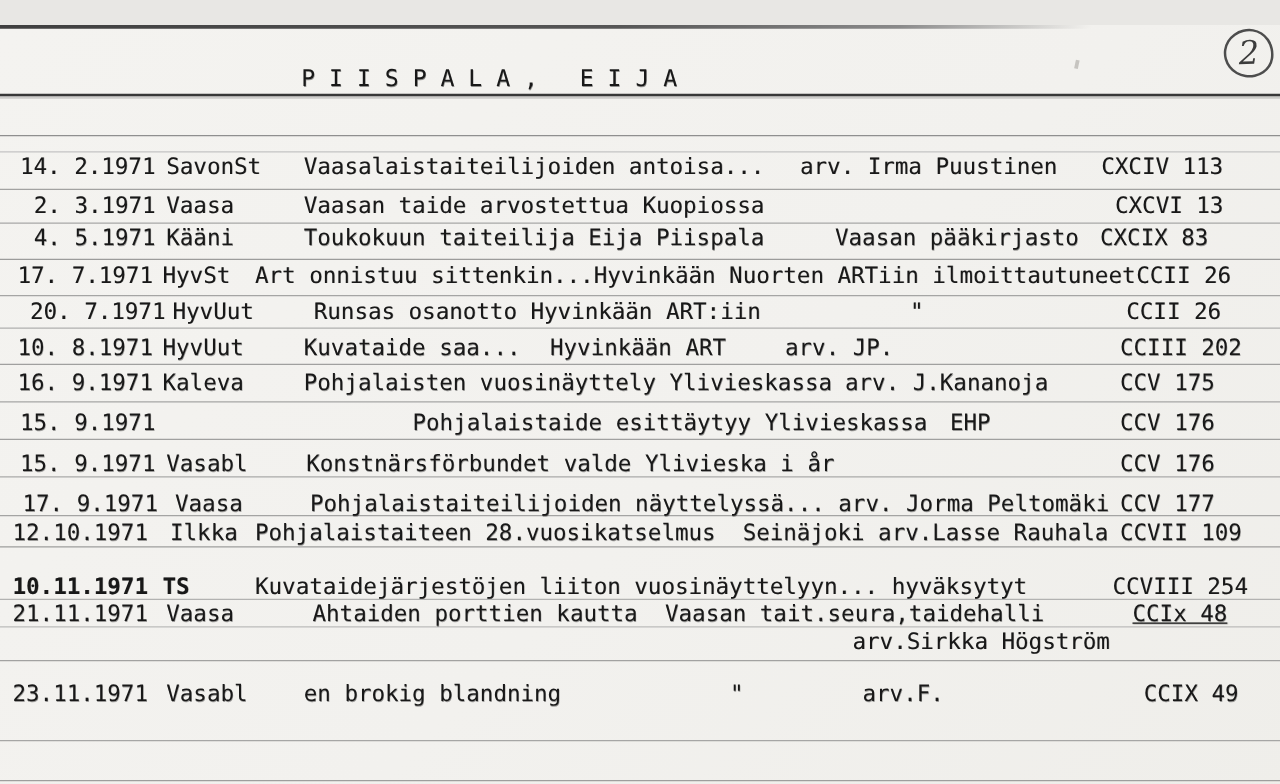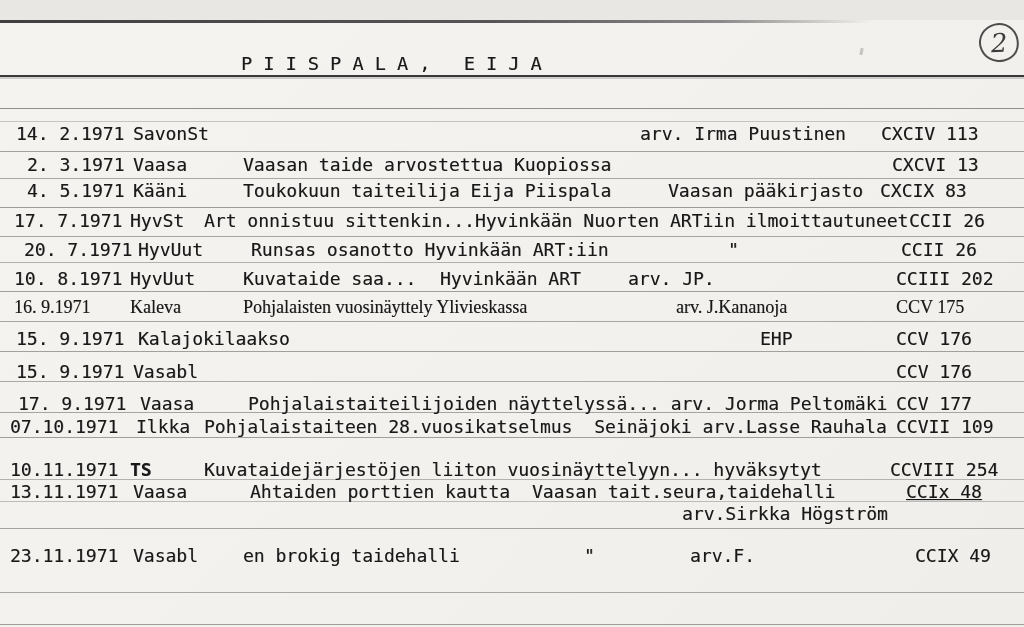--- a/index.html
+++ b/index.html
@@ -120,20 +120,21 @@
       <div class="rule" style="top: 459px; background: rgb(178, 178, 177);"></div>
       <div class="rule" style="top: 481px; background: rgb(188, 188, 187);"></div>
       <div class="rule" style="top: 508px; background: rgb(162, 162, 161);"></div>
       <div class="rule" style="top: 572px; background: rgb(166, 166, 165);"></div>
       <div class="rule" style="top: 604px; background: rgb(158, 158, 157);"></div>
     </div>
   <div id="rows">
       <div class="row" style="top: 104px;">
         <span class="seg" style="left: 16px;">14. 2.1971</span>
         <span class="seg" style="left: 133px;">SavonSt</span>
+        <span class="seg" style="left: 243px;">Vaasalaistaiteilijoiden antoisa...</span>
         <span class="seg" style="left: 640px;">arv. Irma Puustinen</span>
         <span class="seg" style="left: 881px;">CXCIV 113</span>
       </div>
       <div class="row" style="top: 135px;">
         <span class="seg" style="left: 27px;">2. 3.1971</span>
         <span class="seg" style="left: 133px;">Vaasa</span>
         <span class="seg" style="left: 243px;">Vaasan taide arvostettua Kuopiossa</span>
         <span class="seg" style="left: 892px;">CXCVI 13</span>
       </div>
       <div class="row" style="top: 161px;">
@@ -157,68 +158,69 @@
         <span class="seg" style="left: 901px;">CCII 26</span>
       </div>
       <div class="row" style="top: 249px;">
         <span class="seg" style="left: 14px;">10. 8.1971</span>
         <span class="seg" style="left: 130px;">HyvUut</span>
         <span class="seg" style="left: 243px;">Kuvataide saa...</span>
         <span class="seg" style="left: 440px;">Hyvinkään ART</span>
         <span class="seg" style="left: 628px;">arv. JP.</span>
         <span class="seg" style="left: 896px;">CCIII 202</span>
       </div>
-      <div class="row" style="top: 277px; font-family: Liberation Serif, serif;">
+      <div class="row" style="top: 277px;">
         <span class="seg" style="left: 14px;">16. 9.1971</span>
         <span class="seg" style="left: 130px;">Kaleva</span>
         <span class="seg" style="left: 243px;">Pohjalaisten vuosinäyttely Ylivieskassa</span>
         <span class="seg" style="left: 676px;">arv. J.Kananoja</span>
         <span class="seg" style="left: 896px;">CCV 175</span>
       </div>
       <div class="row" style="top: 309px;">
         <span class="seg" style="left: 16px;">15. 9.1971</span>
-        <span class="seg" style="left: 138px;">Kalajokilaakso</span>
+        <span class="seg" style="left: 330px;">Pohjalaistaide esittäytyy Ylivieskassa</span>
         <span class="seg" style="left: 760px;">EHP</span>
         <span class="seg" style="left: 896px;">CCV 176</span>
       </div>
       <div class="row" style="top: 342px;">
         <span class="seg" style="left: 16px;">15. 9.1971</span>
         <span class="seg" style="left: 133px;">Vasabl</span>
+        <span class="seg" style="left: 245px;">Konstnärsförbundet valde Ylivieska i år</span>
         <span class="seg" style="left: 896px;">CCV 176</span>
       </div>
       <div class="row" style="top: 374px;">
         <span class="seg" style="left: 18px;">17. 9.1971</span>
         <span class="seg" style="left: 140px;">Vaasa</span>
         <span class="seg" style="left: 248px;">Pohjalaistaiteilijoiden näyttelyssä... arv. Jorma Peltomäki</span>
         <span class="seg" style="left: 896px;">CCV 177</span>
       </div>
       <div class="row" style="top: 397px;">
-        <span class="seg" style="left: 10px;">07.10.1971</span>
+        <span class="seg" style="left: 10px;">12.10.1971</span>
         <span class="seg" style="left: 136px;">Ilkka</span>
         <span class="seg" style="left: 204px;">Pohjalaistaiteen 28.vuosikatselmus  Seinäjoki arv.Lasse Rauhala</span>
         <span class="seg" style="left: 896px;">CCVII 109</span>
       </div>
       <div class="row" style="top: 440px;">
-        <span class="seg" style="left: 10px;">10.11.1971</span>
+        <span class="seg" style="left: 10px; font-weight: bold;">10.11.1971</span>
         <span class="seg" style="left: 130px; font-weight: bold;">TS</span>
         <span class="seg" style="left: 204px;">Kuvataidejärjestöjen liiton vuosinäyttelyyn... hyväksytyt</span>
         <span class="seg" style="left: 890px;">CCVIII 254</span>
       </div>
       <div class="row" style="top: 462px;">
-        <span class="seg" style="left: 10px;">13.11.1971</span>
+        <span class="seg" style="left: 10px;">21.11.1971</span>
         <span class="seg" style="left: 133px;">Vaasa</span>
         <span class="seg" style="left: 532px;">Vaasan tait.seura,taidehalli</span>
         <span class="seg" style="left: 250px;">Ahtaiden porttien kautta</span>
         <span class="seg" style="left: 906px; text-decoration: underline;">CCIx 48</span>
       </div>
       <div class="row" style="top: 484px;">
         <span class="seg" style="left: 682px;">arv.Sirkka Högström</span>
       </div>
       <div class="row" style="top: 526px;">
         <span class="seg" style="left: 10px;">23.11.1971</span>
         <span class="seg" style="left: 133px;">Vasabl</span>
-        <span class="seg" style="left: 243px;">en brokig taidehalli</span>
+        <span class="seg" style="left: 243px;">en brokig blandning</span>
         <span class="seg" style="left: 584px;">"</span>
         <span class="seg" style="left: 690px;">arv.F.</span>
         <span class="seg" style="left: 915px;">CCIX 49</span>
       </div>
     </div>
 </div>
 
 </body></html>

